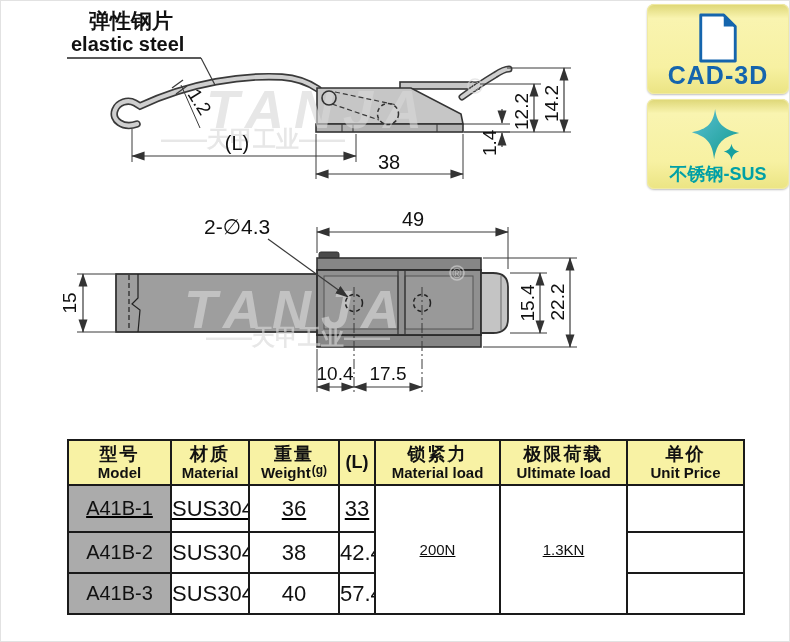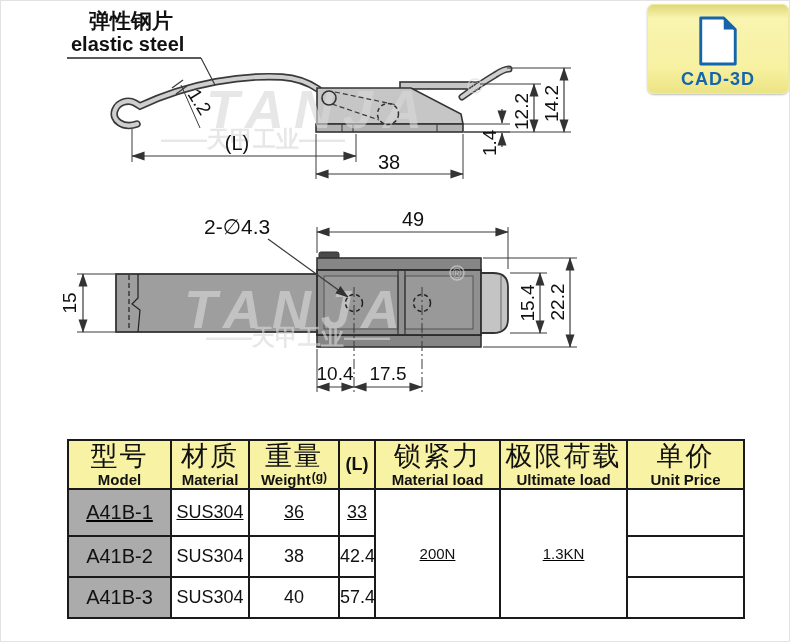--- a/index.html
+++ b/index.html
@@ -8,40 +8,40 @@
   
   #drawing{position:absolute;left:0;top:0;}
   
   .badges{position:absolute;left:646px;top:3px;width:142px;display:flex;flex-direction:column;gap:5px;}
   .badge{height:90px;border-radius:7px;display:flex;flex-direction:column;align-items:center;
          justify-content:flex-end;padding-bottom:6px;box-sizing:border-box;
          background:linear-gradient(180deg,#ddd675 0%,#f9f4b0 16%,#f7f1a2 70%,#ebe483 100%);
          box-shadow:inset 0 0 0 1px #f0eaa4, 0 1px 2px rgba(0,0,0,.25);}
   .badge-icon{flex:1;display:flex;align-items:center;justify-content:center;padding-top:8px;}
   .badge-label{font-weight:bold;letter-spacing:1px;line-height:1;}
-  .b-cad  .badge-label{color:#1565ad;font-size:18px;}
+  .b-cad  .badge-label{color:#1565ad;font-size:25px;}
   .b-rohs .badge-label{color:#009a3c;font-size:22px;}
   .b-sus  .badge-label{color:#00a0a6;font-size:18px;letter-spacing:0;}
   .b-damp .badge-label{color:#2b2b2b;font-size:19px;letter-spacing:4px;}
   
   table.spec{position:absolute;left:66px;top:438px;width:676px;border-collapse:collapse;
              table-layout:fixed;}
   .spec th,.spec td{border:2px solid #1a1a1a;text-align:center;vertical-align:middle;
              padding:0;overflow:hidden;color:#111;}
   .spec thead tr{height:45px;}
   .spec tbody tr:nth-child(1){height:47px;text-decoration:underline;}
   .spec tbody tr:nth-child(2){height:41px;}
   .spec tbody tr:nth-child(3){height:41px;}
   .spec thead th{background:#f8f2a4;font-weight:bold;}
-  .cn{font-size:27px;font-weight:normal;line-height:1.15;letter-spacing:2px;}
+  .cn{font-size:18px;font-weight:bold;line-height:1.15;letter-spacing:2px;}
   .en{font-size:15px;font-weight:bold;line-height:1.05;letter-spacing:0;}
   .lone{font-size:18px;font-weight:bold;}
   .sup{font-size:12px;position:relative;top:-4px;margin-left:1px;font-weight:bold;}
   td.model{background:#ababab;font-size:20px;}
-  td.cell{font-size:18px;background:#fff;}
+  td.cell{font-size:22px;background:#fff;}
   td.load{font-size:15px;background:#fff;}
   td.price{background:#fff;}
 </style>
 </head>
 <body>
 
 <div id="page">
 
   <svg id="drawing" width="645" height="430" viewBox="0 0 645 430">
     <defs>
@@ -190,20 +190,35 @@
 
   <div class="badges">
     <div class="badge b-cad">
       <div class="badge-icon">
         <svg width="46" height="50" viewBox="0 0 48 52">
           <path d="M6,2 L30,2 L42,14 L42,50 L6,50 Z" fill="#ffffff" stroke="#1565ad" stroke-width="3" stroke-linejoin="round"></path>
           <path d="M30,2 L30,14 L42,14 Z" fill="#1565ad"></path>
         </svg>
       </div>
       <div class="badge-label">CAD-3D</div>
+    </div>
+    <div class="badge b-sus">
+      <div class="badge-icon">
+        <svg width="58" height="54" viewBox="0 0 60 56">
+          <path d="M27,0 C29,15 35,21 52,25 C35,29 29,35 26,52 C24,35 19,29 3,24 C19,21 25,15 27,0 Z" fill="url(#tealGrad2)"></path>
+          <path d="M44,36 C45,41 47,43 52,44 C47,45.5 45,47.5 44,53 C43,47.5 41,45.5 36,44 C41,43 43,41 44,36 Z" fill="#15a0a0"></path>
+          <defs>
+            <linearGradient id="tealGrad2" x1="0" y1="0" x2="1" y2="1">
+              <stop offset="0" stop-color="#5cc0d4"></stop>
+                <stop offset="1" stop-color="#129a8e"></stop>
+            </linearGradient>
+          </defs>
+        </svg>
+      </div>
+      <div class="badge-label">不锈钢-SUS</div>
     </div>
   </div>
 
   <table class="spec">
     <colgroup>
       <col style="width:103px">
         <col style="width:78px">
         <col style="width:90px">
       <col style="width:36px">
         <col style="width:125px">

